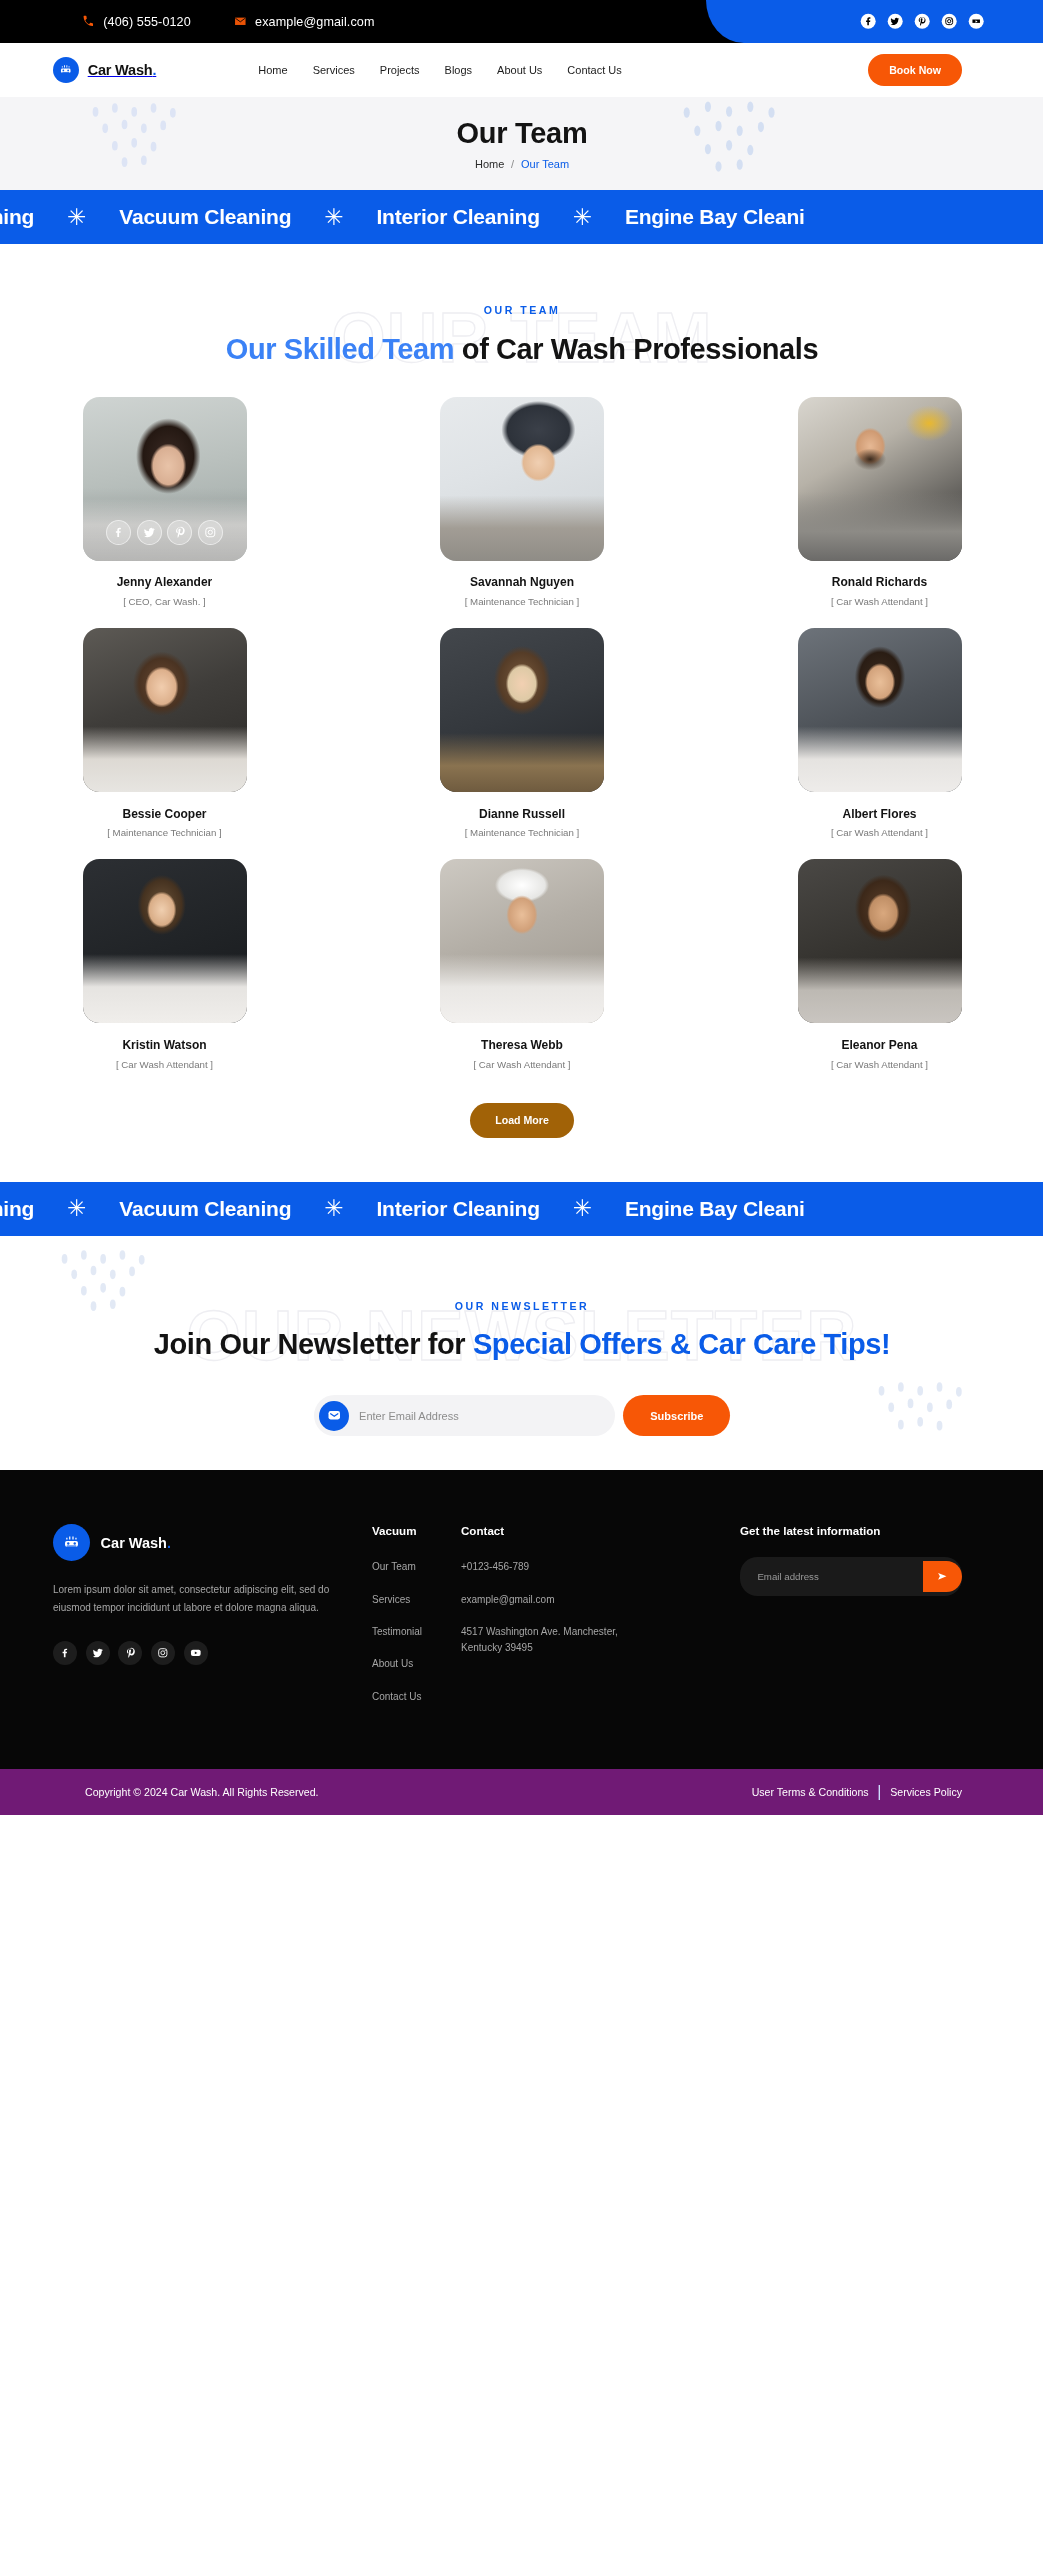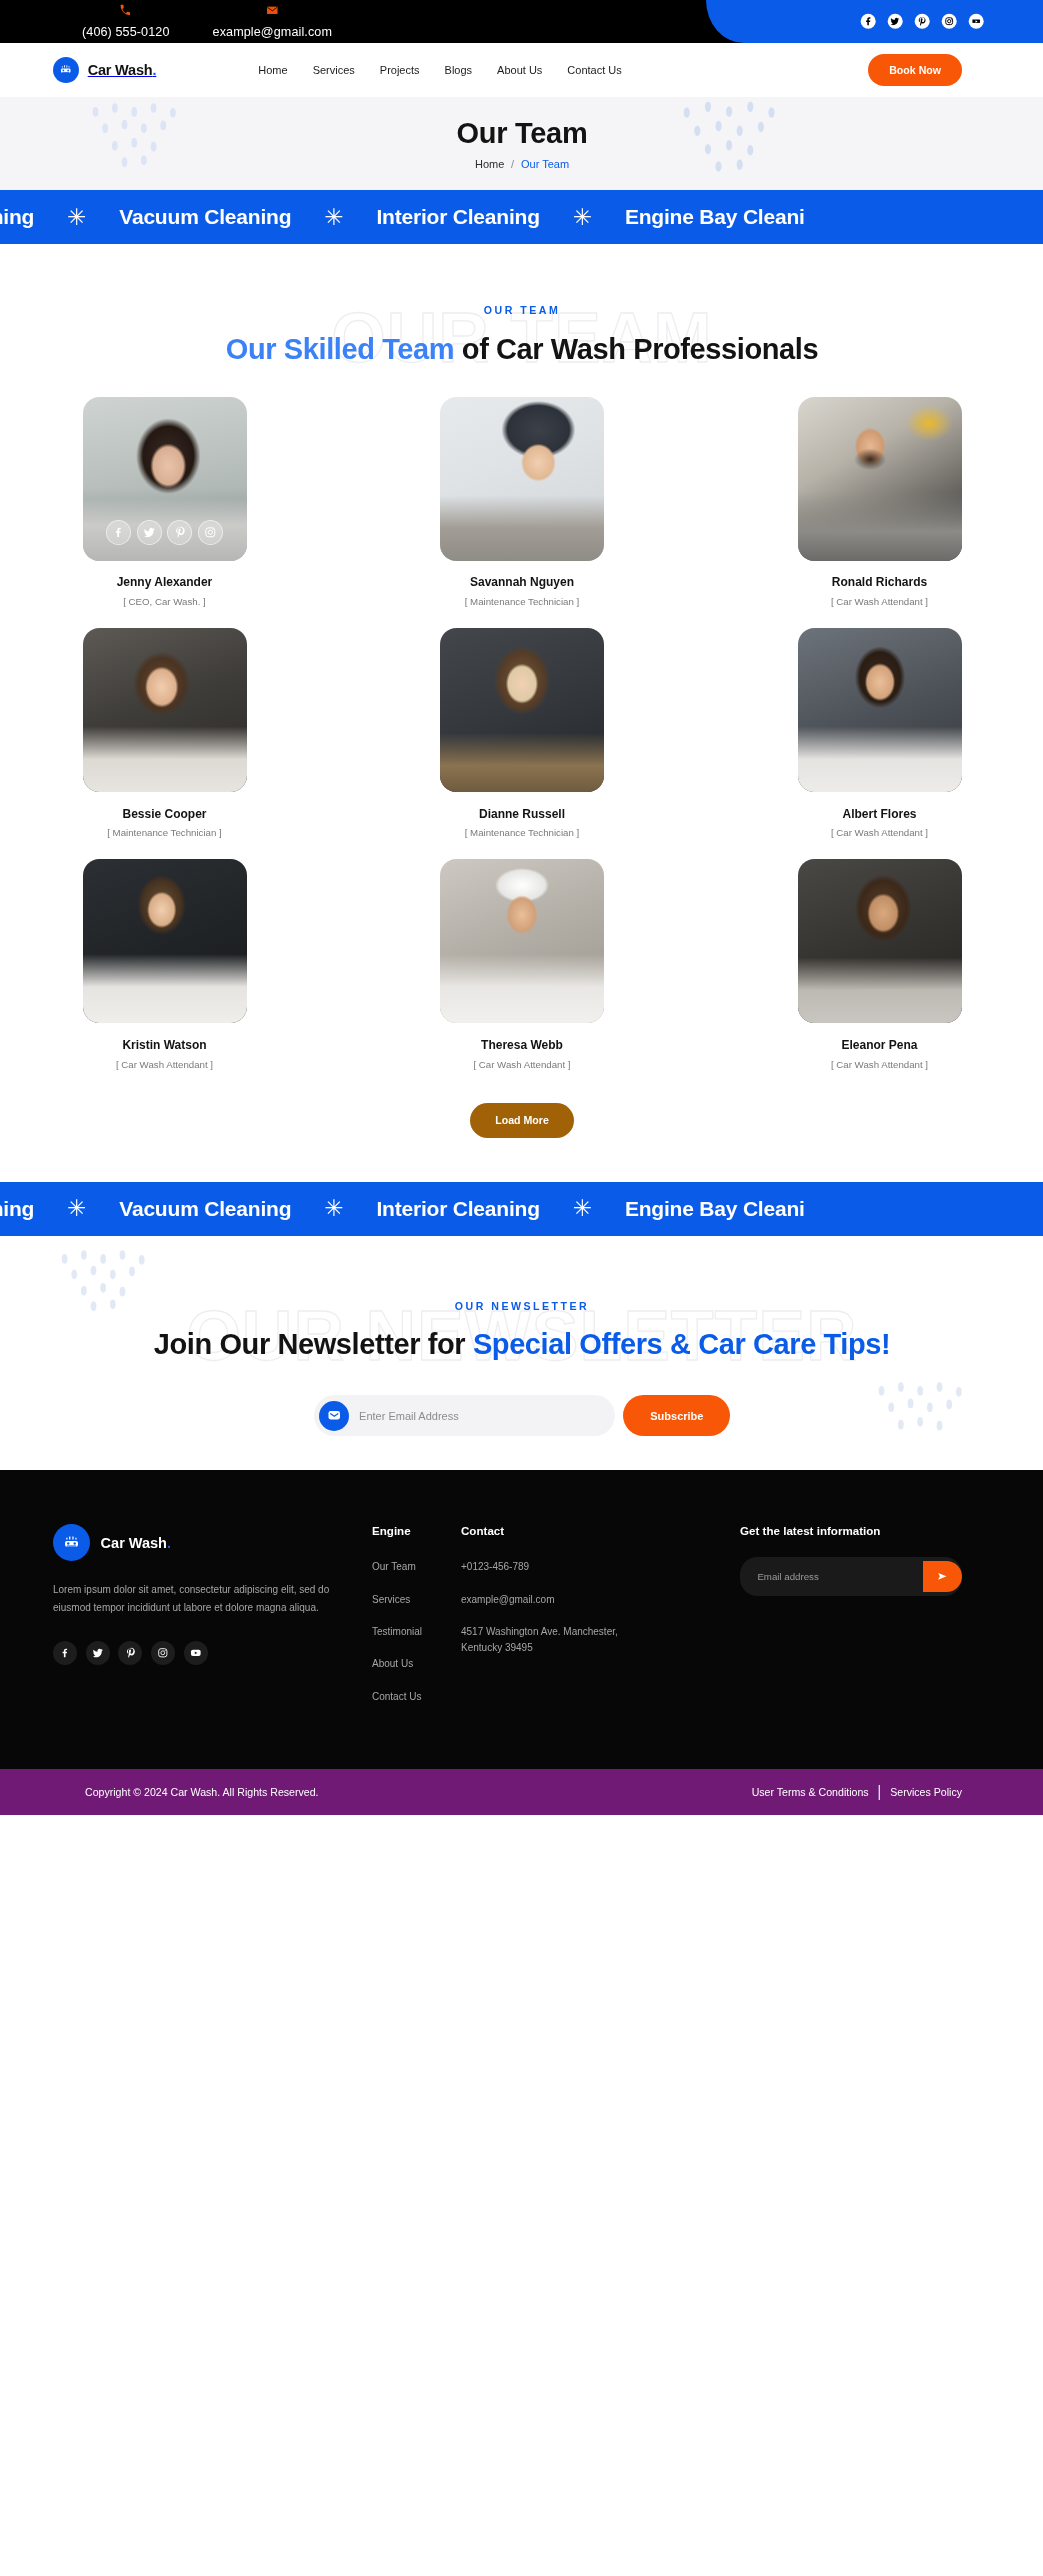--- a/index.html
+++ b/index.html
@@ -29,21 +29,20 @@
     padding-left: 82px;
     height: 100%;
   }
   .tb-item {
     display: flex;
     align-items: center;
     gap: 8.7px;
     color: #ffffff;
     font-size: 12.6px;
     letter-spacing: 0.1px;
-    flex-direction: column;
   }
   .tb-ic {
     width: 12.6px; height: 12.6px;
     display: flex; align-items: center; justify-content: center;
     color: #f75706;
   }
   .tb-ic svg { width: 12.6px; height: 12.6px; display: block; }
   .topbar-social {
     position: absolute;
     right: 0; top: 0;
@@ -794,21 +793,21 @@
       <a href="#" class="fsoc">
           <svg viewBox="0 0 24 24" fill="currentColor">
             <rect x="2" y="5.5" width="20" height="13" rx="4"></rect>
             <path d="M10 9.3l5.3 2.9L10 15.1z" fill="#1d1d1d"></path>
           </svg>
         </a>
     </div>
   </div>
 
   <div class="f-col">
-    <h4>Engine</h4>
+    <h4>Vacuum</h4>
     <ul>
       <li>
           <a href="#">Our Team</a>
         </li>
       <li>
           <a href="#">Services</a>
         </li>
       <li>
           <a href="#">Testimonial</a>
         </li>

